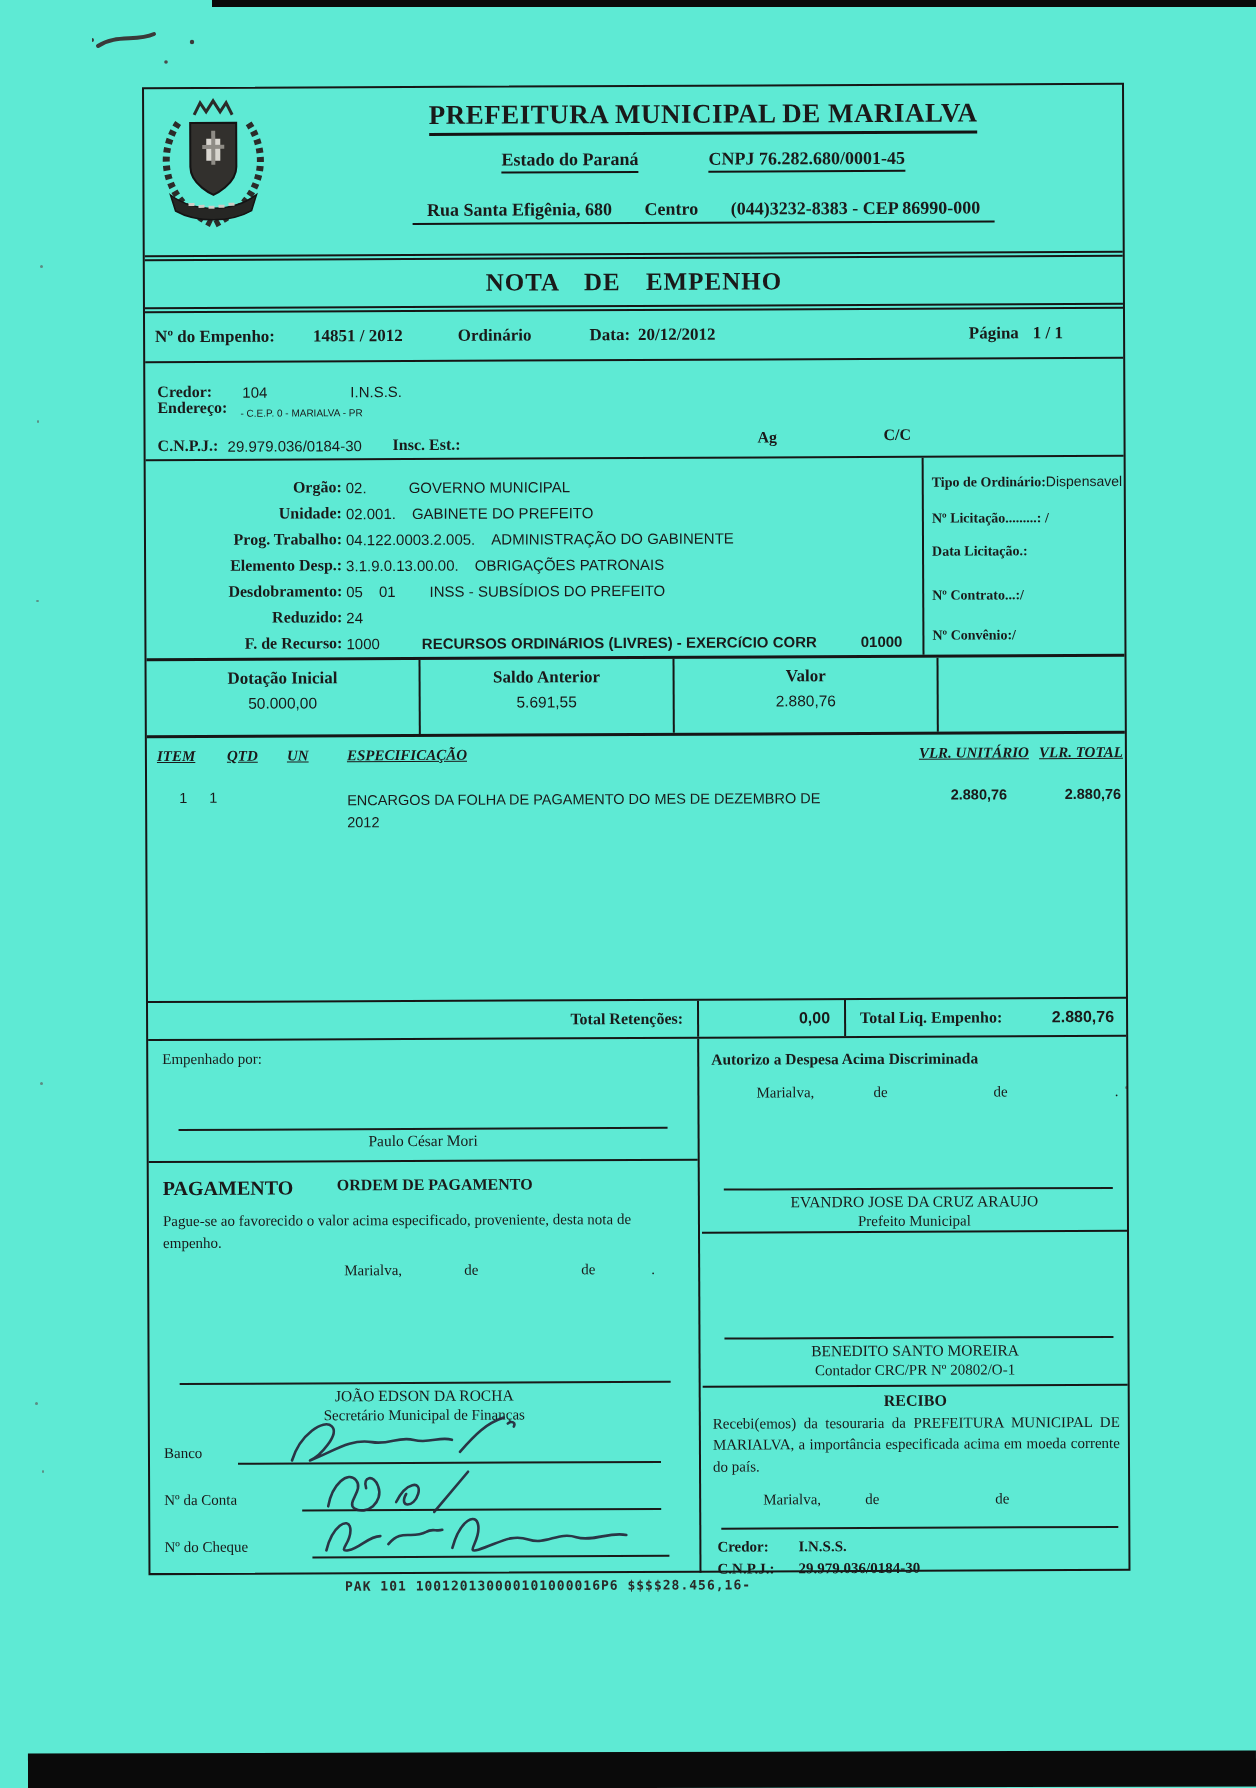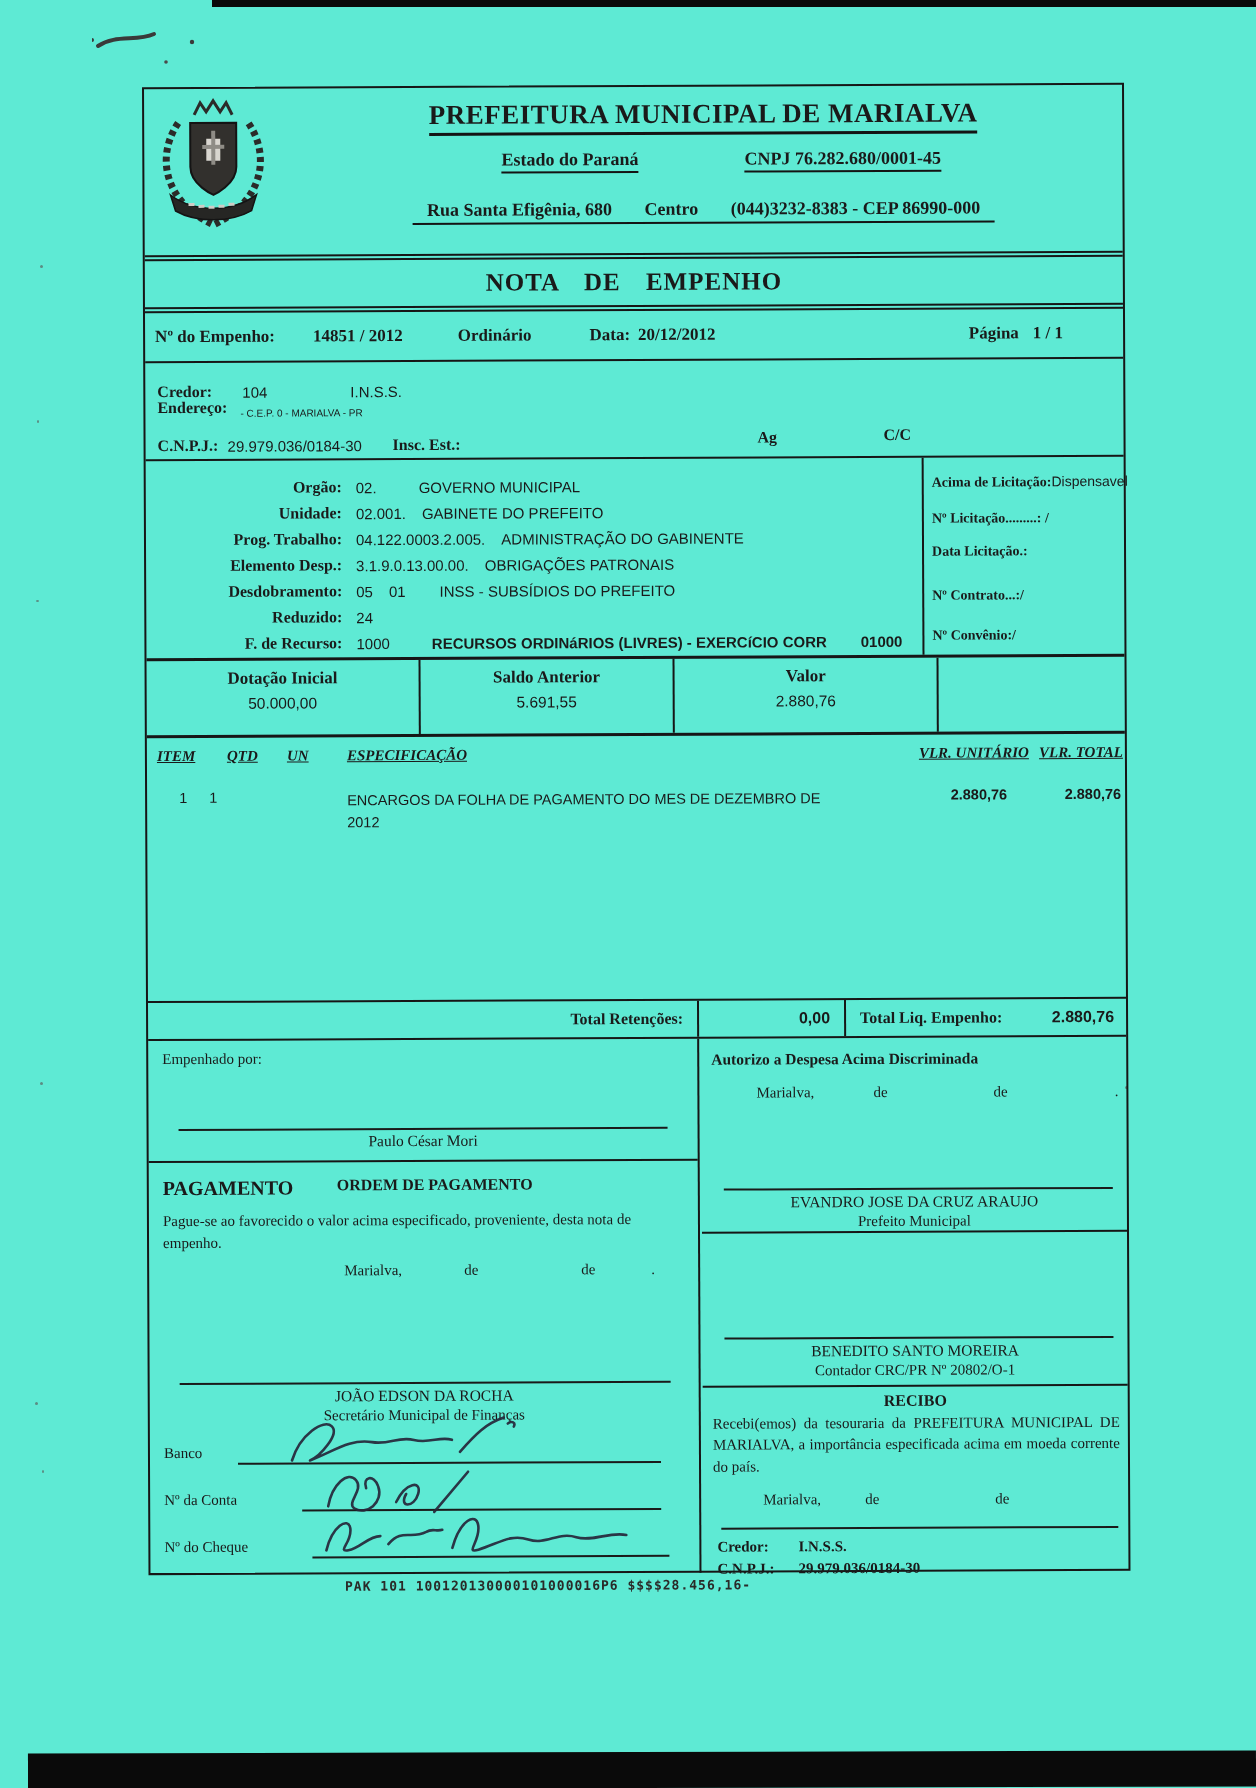--- a/index.html
+++ b/index.html
@@ -16,21 +16,21 @@
   .sep2{height:2px;}
   .bold{font-weight:bold;}
   .sans{font-family:"Liberation Sans",sans-serif;}
   
   .hdr{position:relative;height:168px;border-bottom:2px solid #161616;}
   .logo{position:absolute;left:10px;top:8px;width:118px;height:138px;}
   .hdr-text{position:absolute;left:150px;right:10px;top:12px;text-align:center;}
   .org-name{display:inline-block;font-size:27px;font-weight:bold;letter-spacing:.5px;
             border-bottom:3px solid #141414;padding-bottom:2px;}
   .hdr-line2{margin-top:14px;display:flex;justify-content:center;gap:70px;font-size:18px;font-weight:bold;}
-  .hdr-line2 span{border-bottom:2px solid #141414;padding-bottom:1px;margin-left:36px;}
+  .hdr-line2 span{border-bottom:2px solid #141414;padding-bottom:1px;}
   .hdr-line3{margin-top:26px;display:inline-block;font-size:18px;font-weight:bold;
              border-bottom:2px solid #141414;padding-bottom:2px;}
   .hdr-line3 span{margin:0 14px;}
   
   .titlebar{height:50px;border-top:2px solid #161616;border-bottom:2px solid #161616;
             display:flex;align-items:center;justify-content:center;}
   .doc-title{font-size:25px;font-weight:bold;word-spacing:18px;letter-spacing:1px;}
   
   .emp-row{height:52px;border-top:2px solid #161616;border-bottom:2px solid #161616;
            display:flex;align-items:center;font-size:17px;font-weight:bold;}
@@ -41,21 +41,21 @@
   .emp-row .l-pag{margin-left:auto;}
   .emp-row .v-pag{margin-left:14px;margin-right:60px;}
   .emp-row .l-emp{margin-left:10px;}
   
   .credor{position:relative;height:96px;font-size:16px;}
   .credor .abs{position:absolute;white-space:nowrap;}
   
   .classif{position:relative;height:199px;border-top:2px solid #161616;display:flex;}
   .cl-left{flex:1;padding-top:14px;}
   .cl-row{display:flex;height:26px;align-items:center;font-size:16px;}
-  .cl-label{width:196px;text-align:right;font-weight:bold;margin-right:14px;white-space:nowrap;}
+  .cl-label{width:196px;text-align:right;font-weight:bold;margin-right:4px;white-space:nowrap;}
   .cl-code{margin-right:16px;font-family:"Liberation Sans",sans-serif;font-size:15px;}
   .cl-code2{margin-right:34px;font-family:"Liberation Sans",sans-serif;font-size:15px;}
   .cl-desc{font-family:"Liberation Sans",sans-serif;font-size:15px;}
   .cl-desc.shift{margin-left:26px;}
   .cl-extra{margin-left:auto;margin-right:20px;font-family:"Liberation Sans",sans-serif;font-size:15px;font-weight:bold;}
   .cl-right{width:202px;border-left:2px solid #161616;position:relative;font-size:14px;font-weight:bold;}
   .cl-right .abs{position:absolute;left:8px;white-space:nowrap;}
   .cl-right .val{font-weight:normal;font-family:"Liberation Sans",sans-serif;}
   
   .saldos{height:80px;border-top:3px solid #161616;border-bottom:3px solid #161616;display:flex;}
@@ -224,21 +224,21 @@
           <span class="cl-code">24</span>
         </div>
         <div class="cl-row">
           <span class="cl-label">F. de Recurso:</span>
           <span class="cl-code">1000</span>
           <span class="cl-desc shift bold">RECURSOS ORDINáRIOS (LIVRES) - EXERCíCIO CORR</span>
           <span class="cl-extra">01000</span>
         </div>
       </div>
       <div class="cl-right">
-        <span class="abs" style="top:16px;"><span>Acima de Licitação:</span><span class="val">Dispensavel</span></span>
+        <span class="abs" style="top:16px;"><span>Tipo de Ordinário:</span><span class="val">Dispensavel</span></span>
         <span class="abs" style="top:53px;">Nº Licitação.........: /</span>
         <span class="abs" style="top:86px;">Data Licitação.:</span>
         <span class="abs" style="top:130px;">Nº Contrato...:/</span>
         <span class="abs" style="top:170px;">Nº Convênio:/</span>
       </div>
     </div>
 
     <div class="saldos">
       <div class="sal-col c1">
         <div class="sal-label">Dotação Inicial</div>

